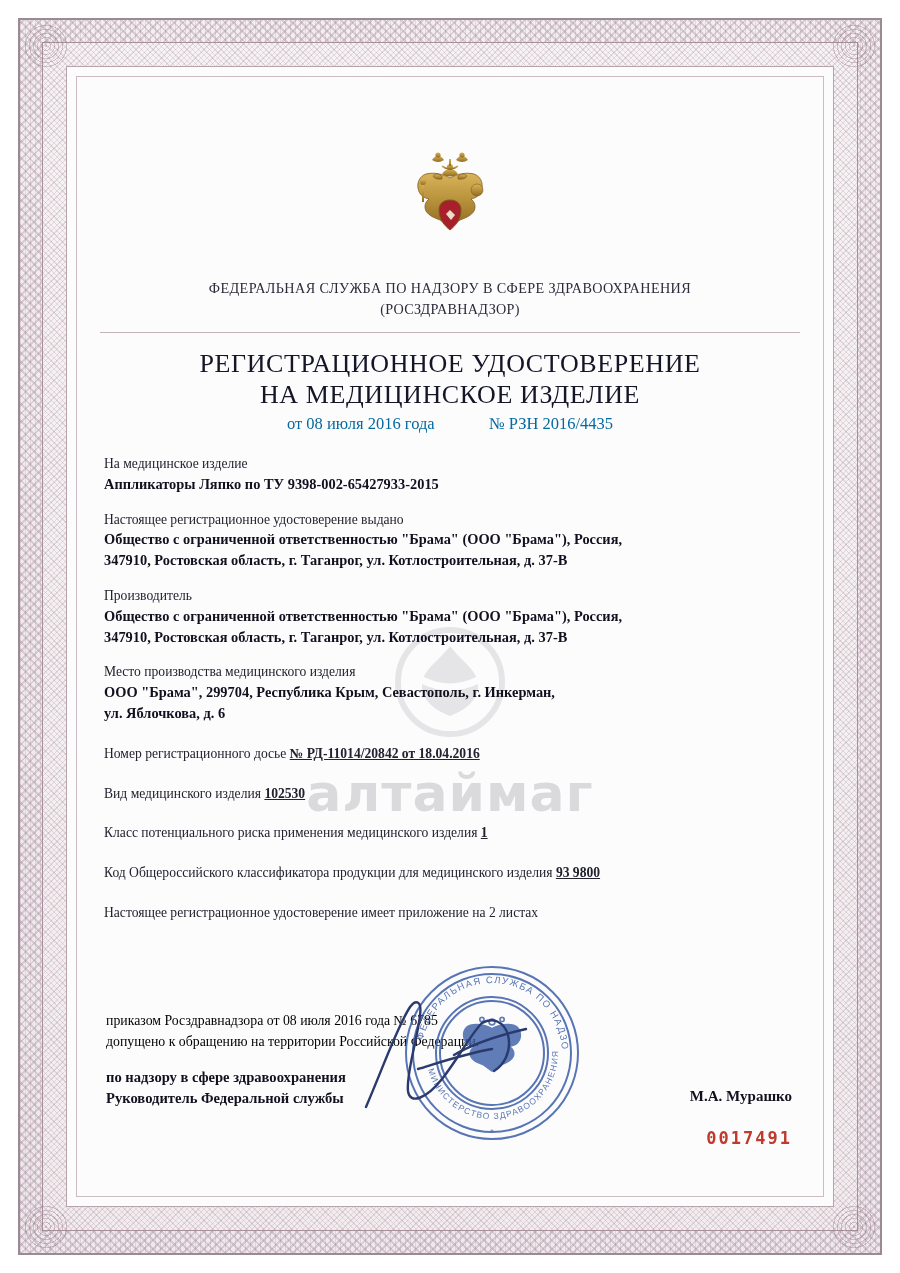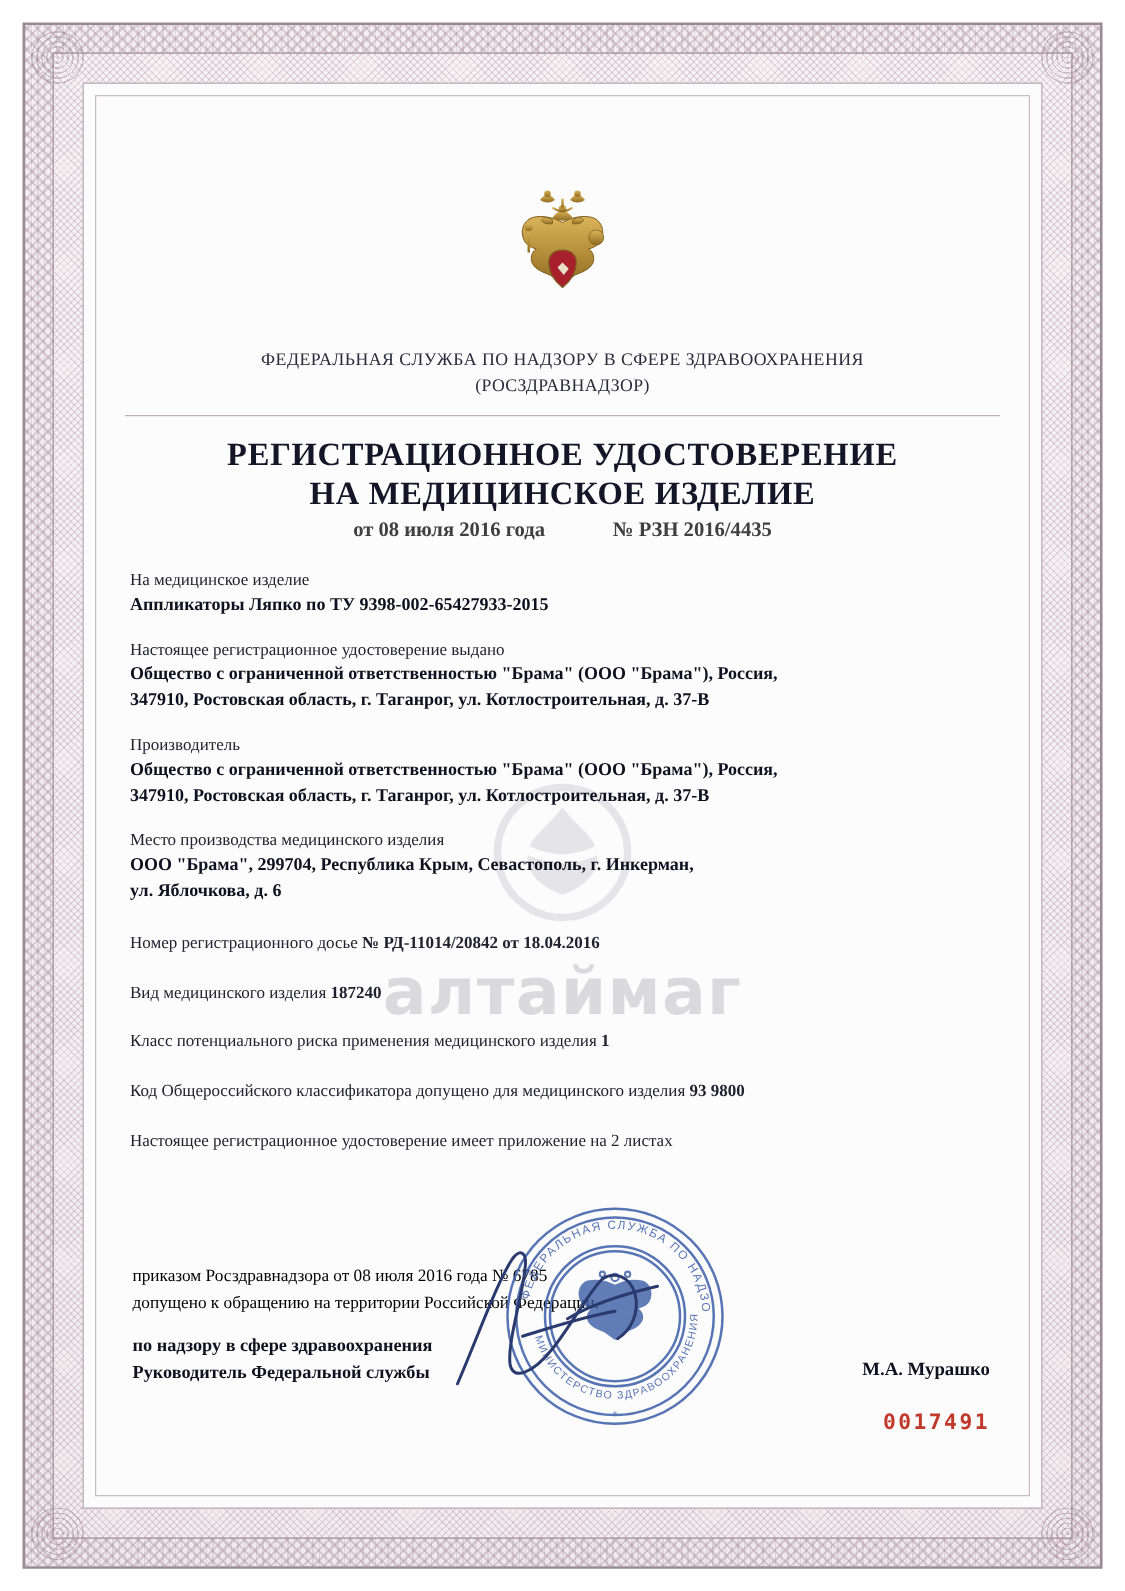--- a/index.html
+++ b/index.html
@@ -127,35 +127,35 @@
     background: #c3b2ba;
   }
 
   .title {
     position: absolute;
     left: 0;
     right: 0;
     top: 256px;
     text-align: center;
     font-size: 26px;
-    font-weight: bold;
+    font-weight: normal;
     letter-spacing: 0.6px;
     line-height: 1.2;
     color: #151528;
   }
 
   .issue-line {
     position: absolute;
     left: 0;
     right: 0;
     top: 322px;
     text-align: center;
     font-size: 16.5px;
-    font-weight: bold;
-    color: #404040;
+    font-weight: normal;
+    color: #0369a1;
   }
   .issue-line .gap { display: inline-block; width: 46px; }
 
   
   .body {
     position: absolute;
     left: 12px;
     right: 10px;
     top: 362px;
   }
@@ -168,20 +168,21 @@
   .field-value {
     font-size: 14.4px;
     font-weight: bold;
     color: #10101f;
     line-height: 1.45;
   }
   .spacer-sm { height: 11px; }
   .spacer-md { height: 16px; }
   .inline-value {
     font-weight: bold;
+    text-decoration: underline;
   }
 
   
   .watermark {
     position: absolute;
     left: 0;
     right: 0;
     top: 530px;
     text-align: center;
     pointer-events: none;
@@ -397,38 +398,38 @@
           <span>Номер регистрационного досье</span>
           <span class="inline-value">№ РД-11014/20842 от 18.04.2016</span>
         </div>
       </div>
 
       <div class="spacer-md"></div>
 
       <div class="field">
         <div class="field-label">
           <span>Вид медицинского изделия</span>
-          <span class="inline-value">187240</span>
+          <span class="inline-value">102530</span>
         </div>
       </div>
 
       <div class="spacer-md"></div>
 
       <div class="field">
         <div class="field-label">
           <span>Класс потенциального риска применения медицинского изделия</span>
           <span class="inline-value">1</span>
         </div>
       </div>
 
       <div class="spacer-md"></div>
 
       <div class="field">
         <div class="field-label">
-          <span>Код Общероссийского классификатора допущено для медицинского изделия</span>
+          <span>Код Общероссийского классификатора продукции для медицинского изделия</span>
           <span class="inline-value">93 9800</span>
         </div>
       </div>
 
       <div class="spacer-md"></div>
 
       <div class="field">
         <div class="field-label">Настоящее регистрационное удостоверение имеет приложение на 2 листах</div>
       </div>
 

